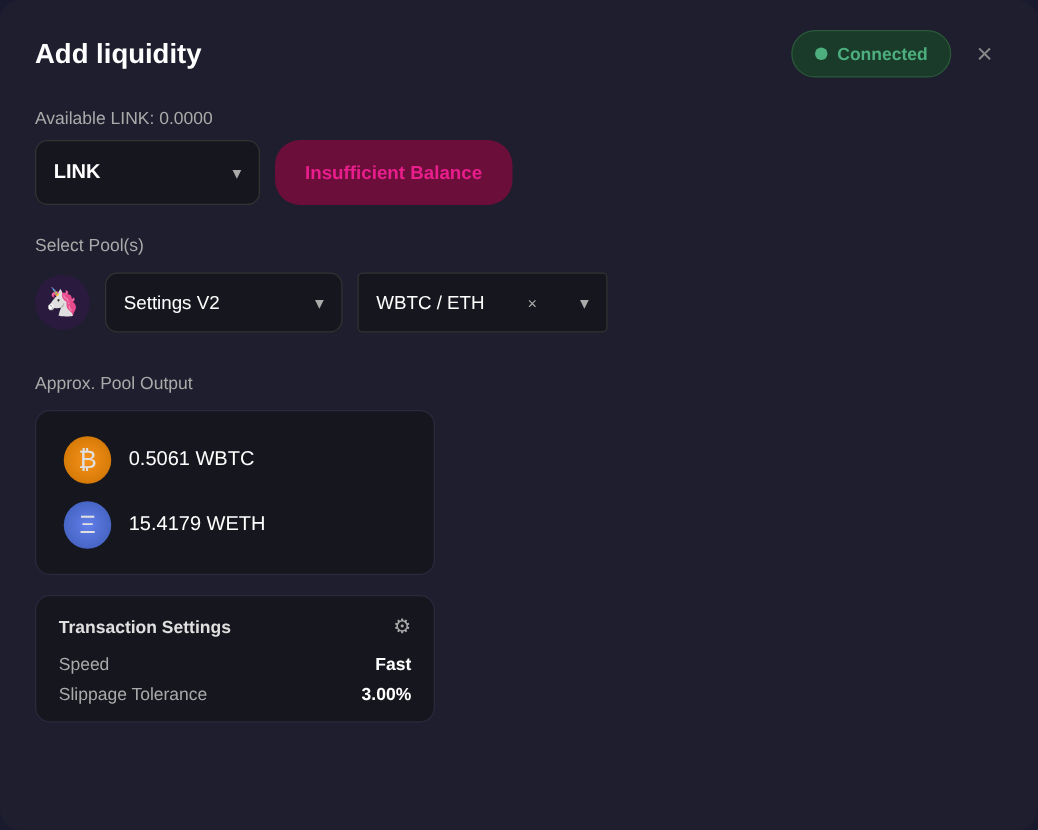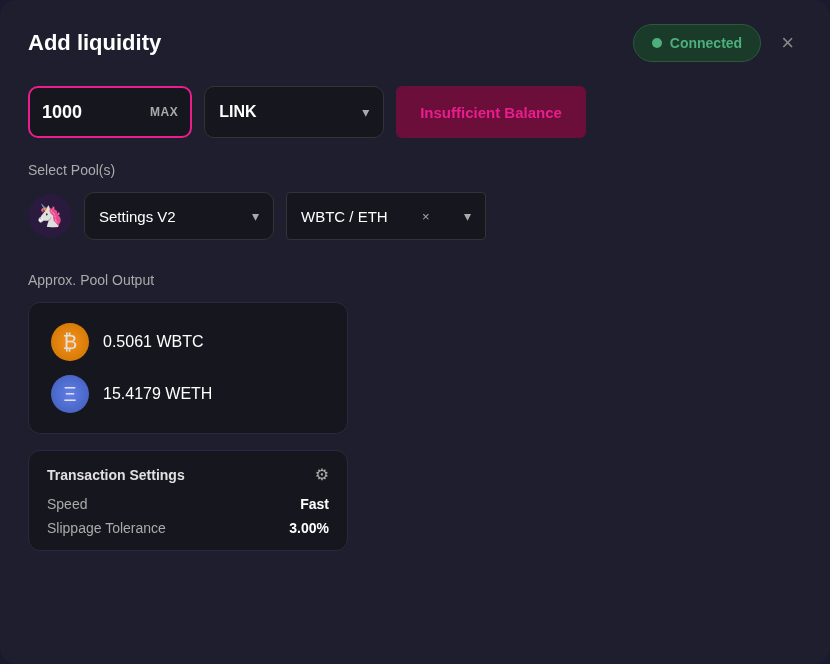--- a/index.html
+++ b/index.html
@@ -123,21 +123,21 @@
       font-size: 16px;
       font-weight: 600;
     }
     .chevron {
       color: #aaa;
       font-size: 14px;
     }
     .insufficient-btn {
       background: #6b0f3a;
       border: none;
-      border-radius: 6px;
+      border-radius: 20px;
       color: #e91e8c;
       font-size: 15px;
       font-weight: 600;
       padding: 0 24px;
       height: 52px;
       cursor: pointer;
       white-space: nowrap;
     }
     .section-label {
       font-size: 14px;
@@ -291,26 +291,26 @@
     <span class="modal-title">Add liquidity</span>
     <div class="header-right">
       <div class="connected-badge">
         <div class="connected-dot"></div>
         <span class="connected-text">Connected</span>
       </div>
       <button class="close-btn">×</button>
     </div>
   </div>
 
+  <div class="available-label">
+    <span>Available LINK:</span>
+    <span>0.0000</span>
+  </div>
 
   <div class="input-row">
-    <div class="amount-input-wrapper">
-      <input class="amount-input" type="text" value="1000" style="">
-      <button class="max-btn">MAX</button>
-    </div>
     <div class="token-select">
       <span class="token-select-label">LINK</span>
       <span class="chevron">▾</span>
     </div>
     <button class="insufficient-btn">Insufficient Balance</button>
   </div>
 
   <div class="section-label">Select Pool(s)</div>
   <div class="pool-row">
     <div class="uniswap-icon">

